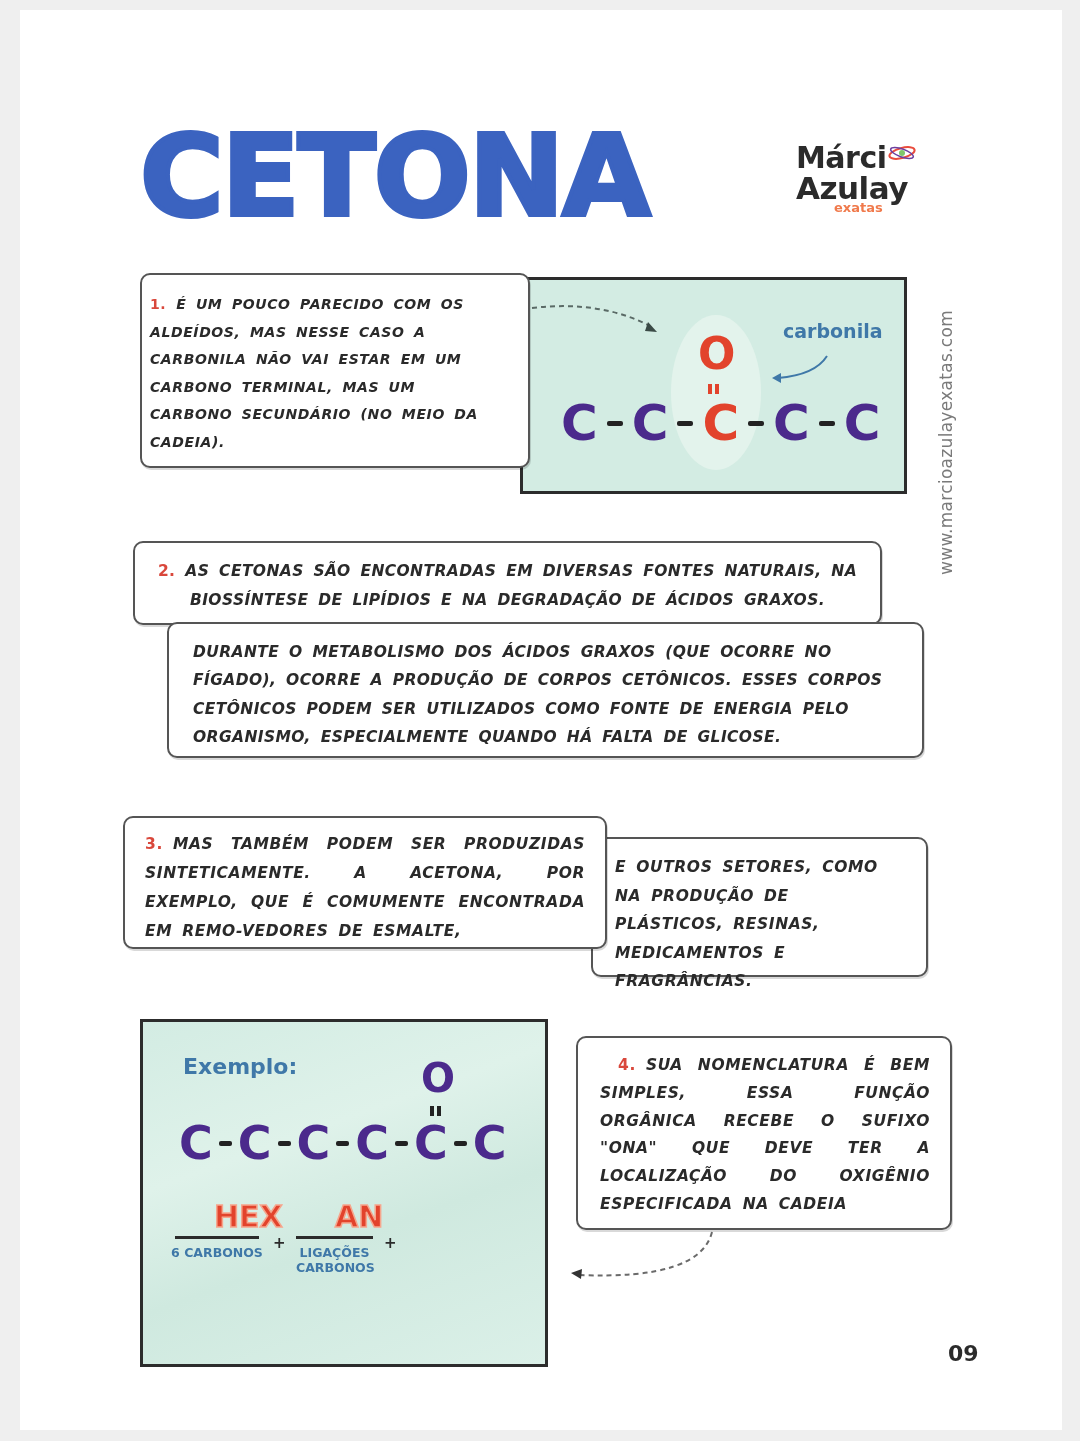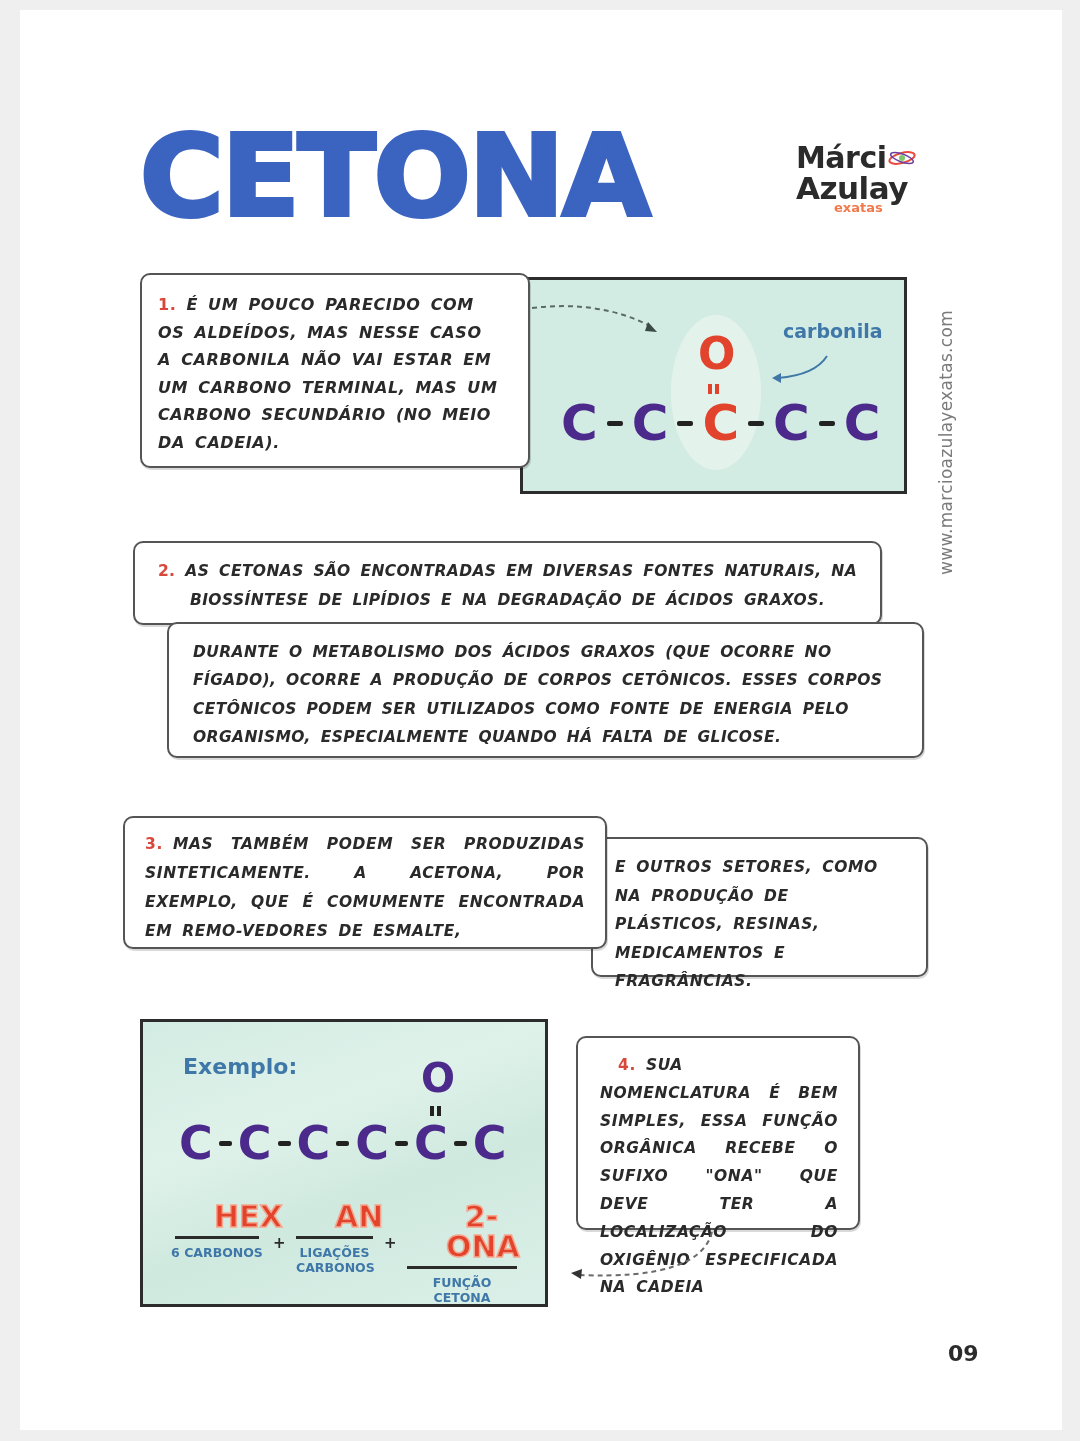--- a/index.html
+++ b/index.html
@@ -21,21 +21,21 @@
     color: #3b63c0; letter-spacing: -2px;
     transform: scaleX(1.02); transform-origin: left top;
     -webkit-text-stroke: 4px #3b63c0;
     margin: 0;
   }
   .logo {
     position: absolute; left: 796px; top: 143px; width: 150px;
     font-family: "DejaVu Sans", sans-serif; font-weight: 900;
     color: #2b2b2b; line-height: 1;
   }
-  .logo .l1 { font-size: 30px; letter-spacing: -0.5px; display: flex; align-items: center; }
+  .logo .l1 { font-size: 30px; letter-spacing: -0.5px; display: flex; }
   .logo .l2 { font-size: 31px; letter-spacing: -0.5px; margin-top: 0px; }
   .logo .l3 { font-size: 13px; color: #f07a4c; margin-left: 38px; margin-top: -3px; font-weight: 700; }
   .logo .swirl { display: inline-block; width: 30px; height: 20px; margin-left: 1px; }
 
   .box {
     position: absolute; background: #fff;
     border: 2px solid #555; border-radius: 10px;
     box-shadow: 1px 2px 0 rgba(0,0,0,0.15);
     font-family: "DejaVu Sans", sans-serif;
     font-style: italic; font-weight: 700;
@@ -123,41 +123,41 @@
     <span class="c">C</span>
     <span class="bond" style="width:16px; margin:0 9px;"></span>
     <span class="c red">C</span>
     <span class="bond" style="width:16px; margin:0 9px;"></span>
     <span class="c">C</span>
     <span class="bond" style="width:16px; margin:0 9px;"></span>
     <span class="c">C</span>
   </div>
 </div>
 
-<div class="box" style="left:140px; top:273px; width:390px; height:195px; padding:16px 24px 0 16px; font-size:16px; line-height:27.5px; letter-spacing:0.6px; word-spacing:4px;">
+<div class="box" style="left:140px; top:273px; width:390px; height:195px; padding:16px 24px 0 8px; font-size:14px; line-height:27.5px; letter-spacing:0.6px; word-spacing:4px;">
   <p><span class="num">1.</span><span>É um pouco parecido com os aldeídos, mas nesse caso a carbonila não vai estar em um carbono terminal, mas um carbono secundário (no meio da cadeia).</span></p>
 </div>
 
 <div class="box" style="left:133px; top:541px; width:749px; height:84px; padding:14px 22px 0 22px; font-size:15.5px; line-height:28.5px; letter-spacing:0.4px; word-spacing:4px; text-align:center;">
   <p><span class="num">2.</span><span>As cetonas são encontradas em diversas fontes naturais, na biossíntese de lipídios e na degradação de ácidos graxos.</span></p>
 </div>
 
 <div class="box" style="left:167px; top:622px; width:757px; height:136px; padding:14px 24px 0 24px; font-size:15.5px; line-height:28.3px; letter-spacing:0.4px; word-spacing:4px; z-index:0;">
   <p>Durante o metabolismo dos ácidos graxos (que ocorre no fígado), ocorre a produção de corpos cetônicos. Esses corpos cetônicos podem ser utilizados como fonte de energia pelo organismo, especialmente quando há falta de glicose.</p>
 </div>
 
 <div class="box" style="left:123px; top:816px; width:484px; height:133px; padding:12px 20px 0 20px; font-size:15.5px; line-height:29px; letter-spacing:0.6px; word-spacing:4px; text-align:justify; z-index:2;">
   <p><span class="num">3.</span><span>Mas também podem ser produzidas sinteticamente. A acetona, por exemplo, que é comumente encontrada em remo-vedores de esmalte,</span></p>
 </div>
 
 <div class="box" style="left:591px; top:837px; width:337px; height:140px; padding:14px 22px 0 22px; font-size:15.5px; line-height:28.5px; letter-spacing:0.6px; word-spacing:4px; z-index:1;">
   <p>e outros setores, como na produção de plásticos, resinas, medicamentos e fragrâncias.</p>
 </div>
 
-<div class="panel" style="left:140px; top:1019px; width:408px; height:288px; background:linear-gradient(160deg,#d3ece3 0%,#dff2ea 35%,#cfe9df 60%,#dbf0e8 100%);">
+<div class="panel" style="left:140px; top:1019px; width:408px; height:348px; background:linear-gradient(160deg,#d3ece3 0%,#dff2ea 35%,#cfe9df 60%,#dbf0e8 100%);">
   <span class="label-blue" style="left:40px; top:32px; font-size:22px;">Exemplo:</span>
   <span style="position:absolute; left:278px; top:36px; font-weight:900; font-size:40px; line-height:1; color:#4b2a8c; font-family:'DejaVu Sans',sans-serif;">O</span>
   <div style="position:absolute; left:287px; top:84px; width:12px; height:10px;">
     <div style="position:absolute; left:0; top:0; width:4px; height:10px; background:#222;"></div>
     <div style="position:absolute; left:7px; top:0; width:4px; height:10px; background:#222;"></div>
   </div>
   <div class="chain" style="left:36px; top:98px; font-size:46px; line-height:1;">
     <span class="c">C</span>
     <span class="bond" style="width:13px; margin:0 6px;"></span>
     <span class="c">C</span>
@@ -176,28 +176,23 @@
     <span class="line"></span>
     <span class="sub" style="white-space:nowrap; margin-left:-8px; margin-right:-8px;">6 CARBONOS</span>
   </div>
   <span class="plus" style="left:130px; top:212px;">+</span>
   <div class="nm-part" style="left:153px; top:180px; width:77px;">
     <span class="big" style="font-size:30px;">AN</span>
     <span class="line"></span>
     <span class="sub">LIGAÇÕES CARBONOS</span>
   </div>
   <span class="plus" style="left:241px; top:212px;">+</span>
-  <div class="nm-part" style="left:264px; top:180px; width:110px;">
-    <span class="big" style="font-size:30px;">2-ONA</span>
-    <span class="line"></span>
-    <span class="sub" style="padding:0 22px;">FUNÇÃO CETONA</span>
-  </div>
-</div>
-
-<div class="box" style="left:576px; top:1036px; width:284px; height:194px; padding:14px 20px 17px 22px; font-size:15.5px; line-height:27.8px; letter-spacing:0.6px; word-spacing:4px; text-align:justify;">
+</div>
+
+<div class="box" style="left:576px; top:1036px; width:376px; height:194px; padding:14px 20px 17px 22px; font-size:15.5px; line-height:27.8px; letter-spacing:0.6px; word-spacing:4px; text-align:justify;">
   <p><span class="num" style="margin-left:18px;">4.</span><span>Sua nomenclatura é bem simples, essa função orgânica recebe o sufixo "ona" que deve ter a localização do oxigênio especificada na cadeia</span></p>
 </div>
 
 <svg class="overlay" width="1080" height="1441">
   <path d="M532 308 Q600 300 650 326" fill="none" stroke="#5a6a66" stroke-width="2" stroke-dasharray="5 4"></path>
   <polygon points="648,322 657,332 645,331" fill="#3a4a46"></polygon>
   <path d="M827 356 Q815 375 778 378" fill="none" stroke="#3f78a8" stroke-width="2"></path>
   <polygon points="781,373 772,378 781,383" fill="#3f78a8"></polygon>
   <path d="M712 1232 Q700 1280 580 1275" fill="none" stroke="#6a6a6a" stroke-width="2" stroke-dasharray="5 4"></path>
   <polygon points="582,1269 571,1273 581,1279" fill="#333"></polygon>

